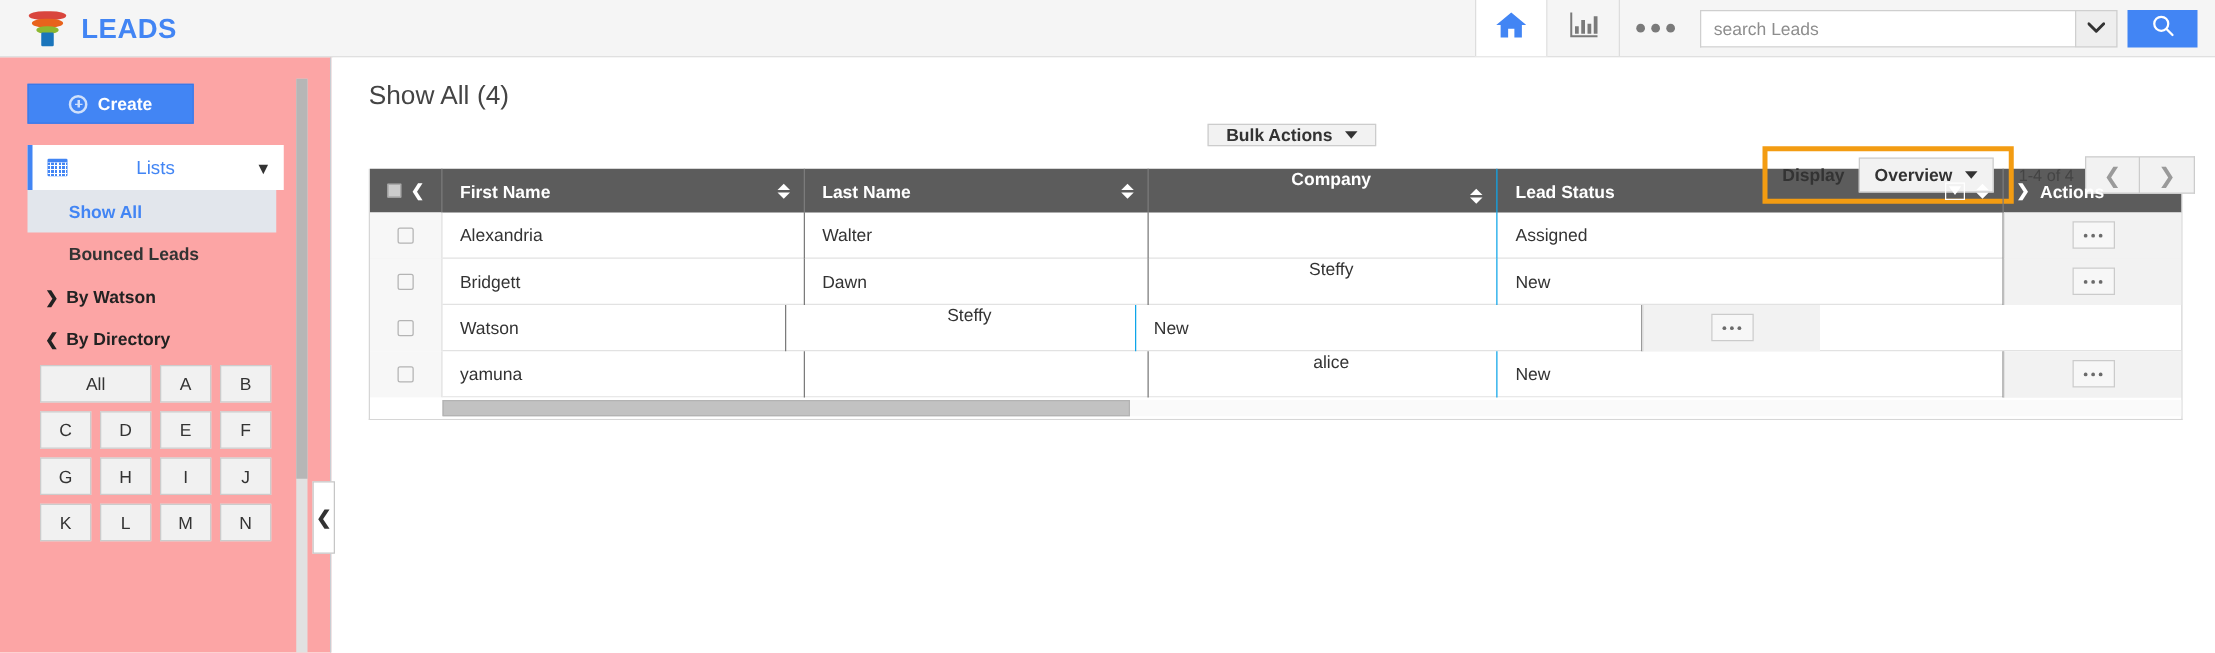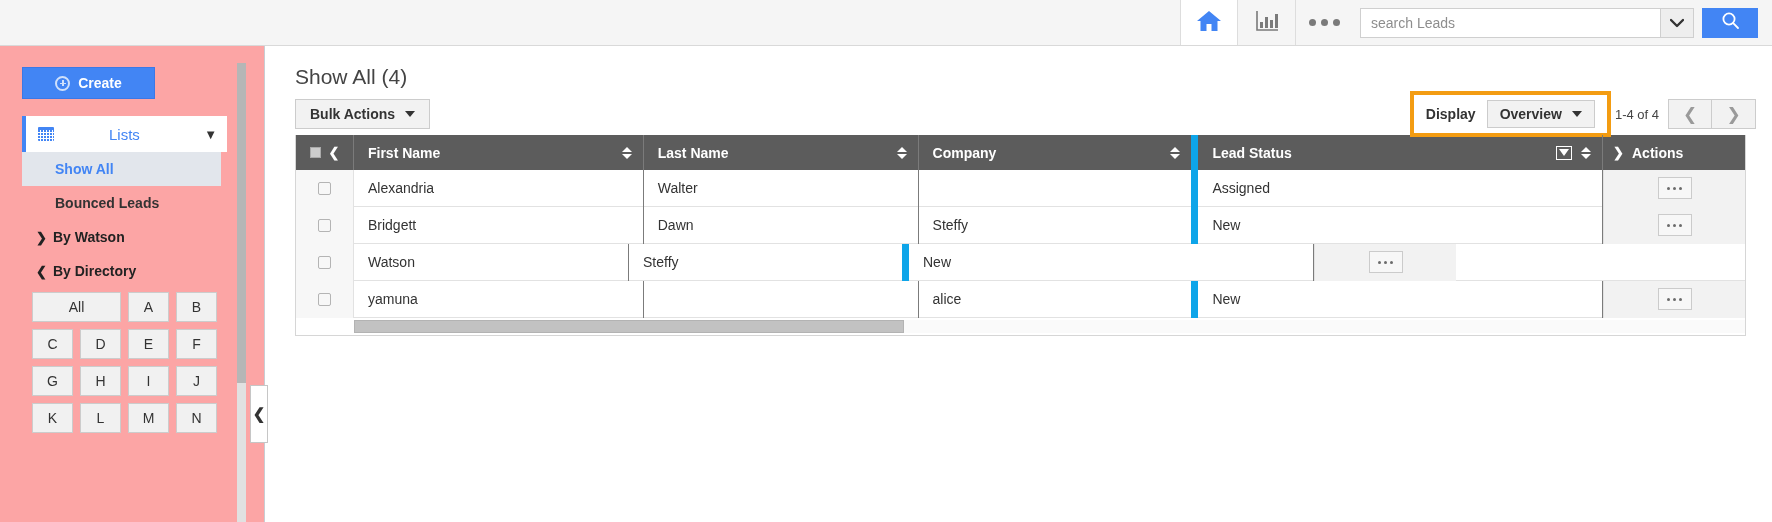--- a/index.html
+++ b/index.html
@@ -143,21 +143,21 @@
     background: #fff; border: 1px solid #c6c6c6;
     display: flex; align-items: center; justify-content: center;
     font-size: 15px; color: #333; font-weight: bold; z-index: 5; cursor: pointer;
   }
 
   
   .main { position: absolute; top: 46px; left: 266px; width: 1506px; height: 476px; background: #fff; }
   .page-title { margin: 19px 0 0 29px; font-size: 21px; color: #444; }
   .page-title .count { margin-left: 6px; }
 
-  .toolbar { display: flex; align-items: center; margin: 10px 0 0 29px; height: 30px; }
+  .toolbar { display: flex; align-items: center; margin: 10px 0 0 29px; height: 30px; flex-direction: column; }
   .bulk-btn {
     height: 30px; padding: 0 14px; background: #f2f2f2;
     border: 1px solid #cccccc; display: flex; align-items: center; gap: 10px;
     font-size: 14px; font-weight: bold; color: #333; cursor: pointer;
   }
   .caret-down {
     width: 0; height: 0; border-left: 5px solid transparent;
     border-right: 5px solid transparent; border-top: 6px solid #333;
   }
 
@@ -193,21 +193,21 @@
   .th.sel { width: 58px; justify-content: center; gap: 8px; border-right: 1px solid #7b7b7b; }
   .hdr-check {
     width: 11px; height: 11px; background: #cccccc; border: 1px solid #aaa;
   }
   .th .sortic { margin-left: auto; margin-right: 11px; display: flex; flex-direction: column; gap: 2px; }
   .tri-up   { width:0; height:0; border-left:5px solid transparent; border-right:5px solid transparent; border-bottom:5px solid #fff; }
   .tri-down { width:0; height:0; border-left:5px solid transparent; border-right:5px solid transparent; border-top:5px solid #fff; }
   .th-label { padding-left: 14px; }
   .col-first  { width: 290px; border-right: 1px solid #7b7b7b; }
   .col-last   { width: 275px; border-right: 1px solid #7b7b7b; }
-  .col-comp   { width: 280px; border-right: 7px solid #0ea5e9; }
+  .col-comp   { width: 280px; border-right: 1px solid #0ea5e9; flex-direction: column; }
   .col-status { width: 405px; border-right: 1px solid #7b7b7b; }
   .col-act    { width: 142px; }
   .filter-icon {
     width: 16px; height: 14px; border: 1px solid #fff; margin-right: 4px;
     display: flex; align-items: center; justify-content: center;
   }
   .filter-icon:before {
     content: ""; width: 0; height: 0;
     border-left: 5px solid transparent; border-right: 5px solid transparent;
     border-top: 7px solid #fff;
@@ -237,20 +237,29 @@
   .hscroll-track { flex: 1; height: 13px; background: #fafafa; position: relative; }
   .hscroll-thumb {
     position: absolute; left: 0; top: 0; width: 550px; height: 13px;
     background: #c2c2c2; border: 1px solid #b3b3b3;
   }
 </style>
 </head>
 <body>
 
 <div class="topbar">
+  <div class="brand">
+    <div class="funnel-icon">
+      <span class="b f1"></span>
+        <span class="b f2"></span>
+        <span class="b f3"></span>
+        <span class="b f4"></span>
+    </div>
+    <div class="brand-name">LEADS</div>
+  </div>
 
   <div class="topbar-right">
     <div class="tb-btn">
       <span>
         <svg width="26" height="24" viewBox="0 0 26 24">
             <path d="M13 2 L25 12 L21.5 12 L21.5 22 L15.5 22 L15.5 15 L10.5 15 L10.5 22 L4.5 22 L4.5 12 L1 12 Z" fill="#4285f4"></path>
           </svg>
       </span>
     </div>
     <div class="tb-btn chart">

